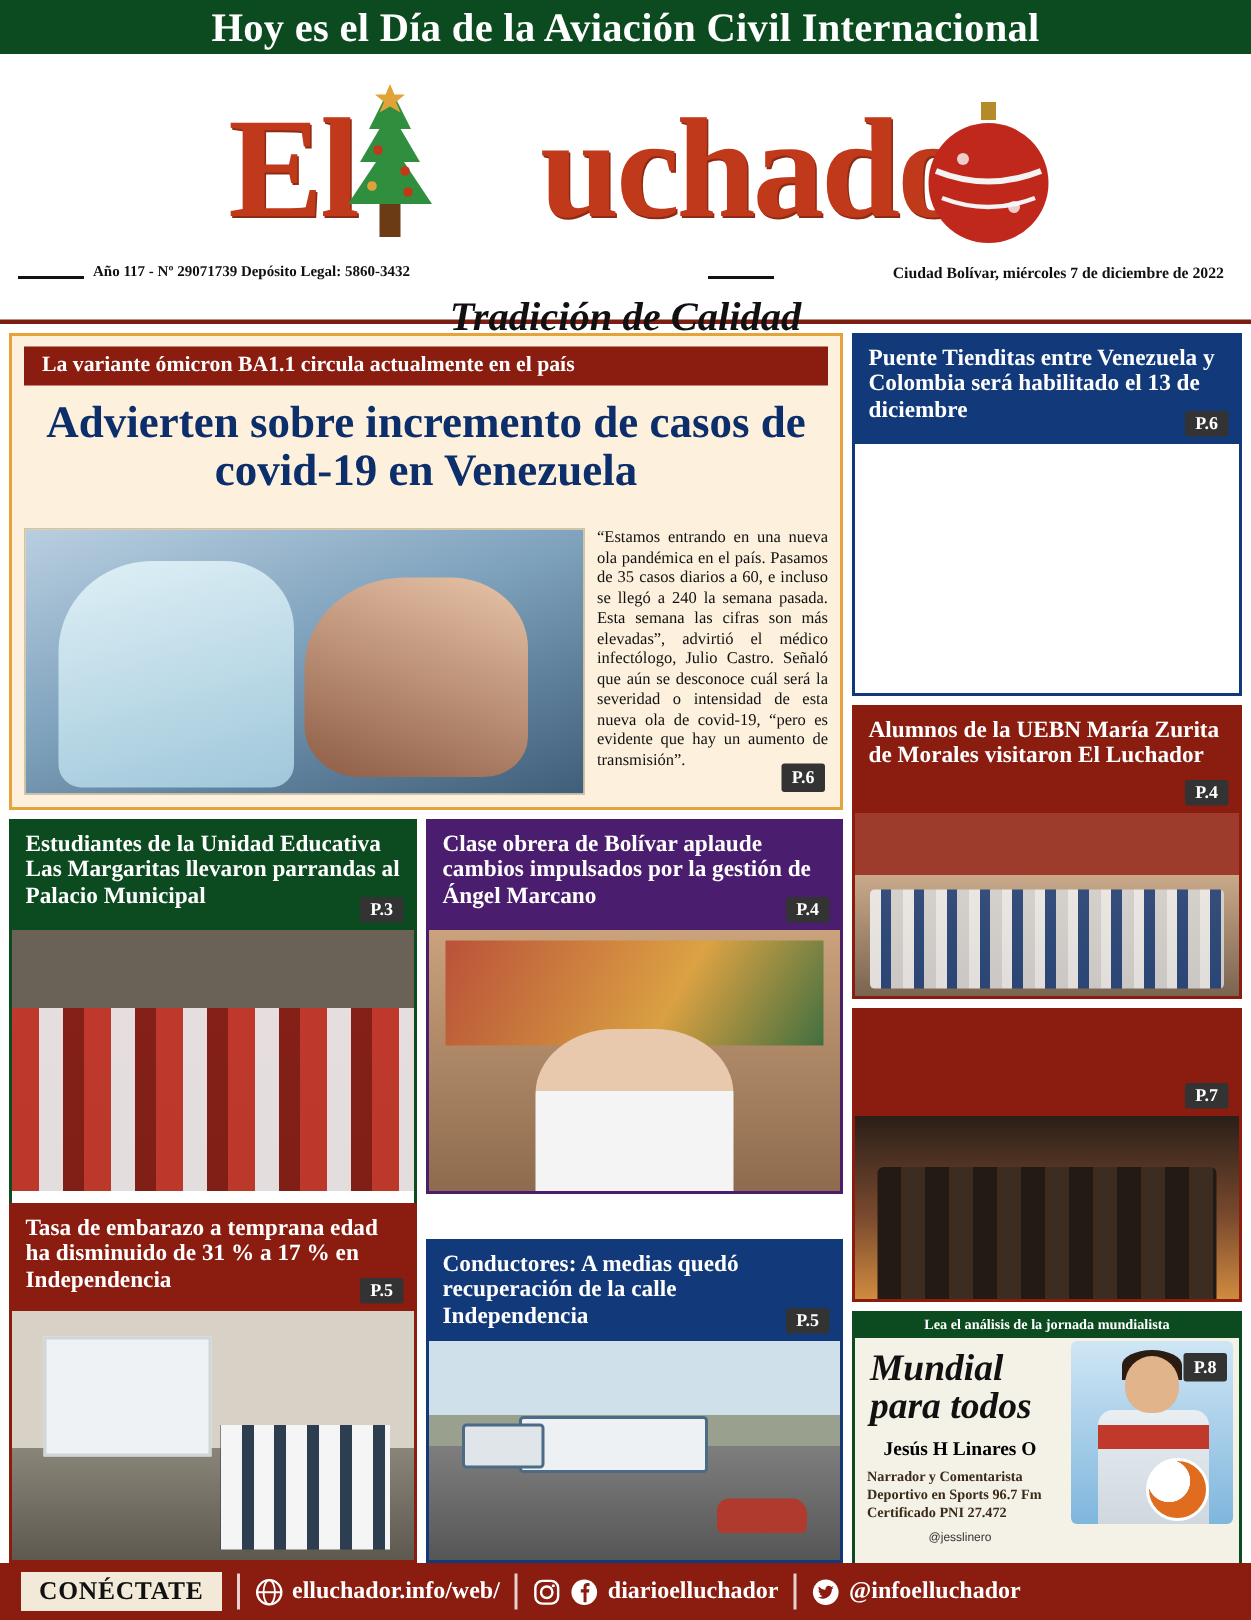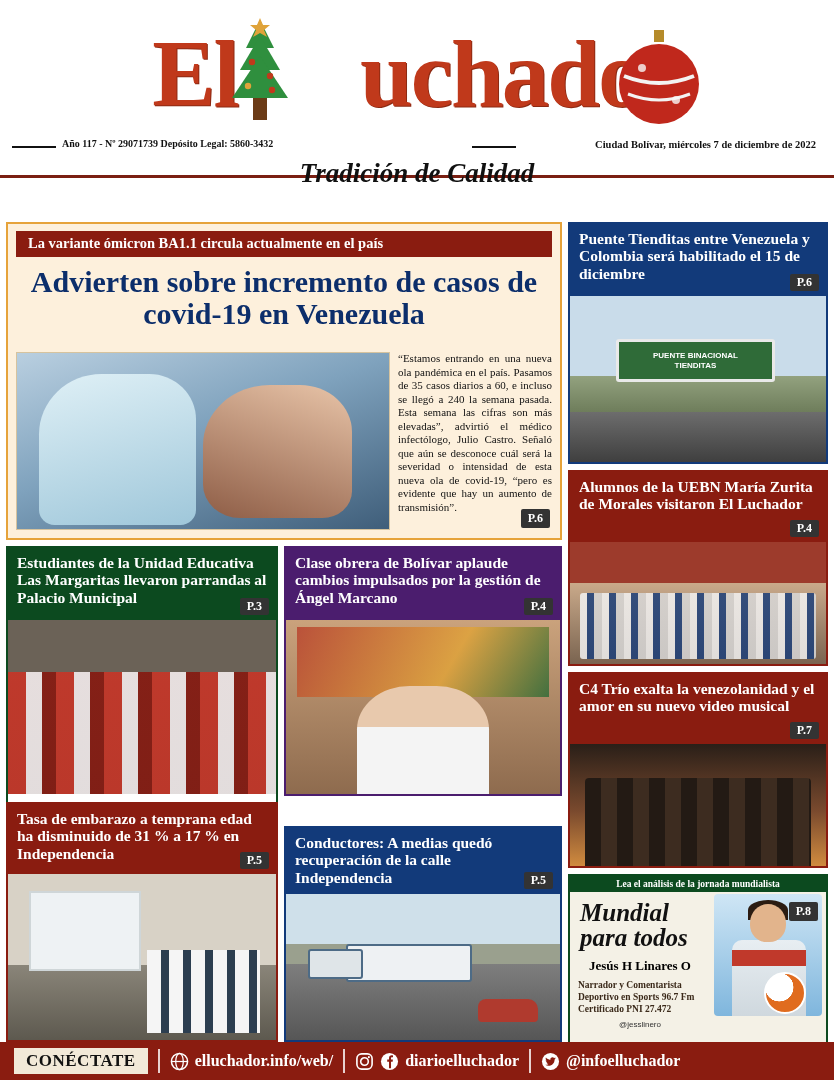--- a/index.html
+++ b/index.html
@@ -216,20 +216,23 @@
   .ad-photo .body{position:absolute;left:18px;top:46px;width:74px;height:76px;background:linear-gradient(180deg,#e8eef2,#cfd8de);border-radius:10px 10px 0 0;}
   .ad-photo .stripe{position:absolute;left:18px;top:56px;width:74px;height:16px;background:#c0392b;}
   .ad-photo .ballimg{position:absolute;left:50px;bottom:2px;width:42px;height:42px;border-radius:50%;
      background:radial-gradient(circle at 35% 35%,#fff 0 40%,#e06c1f 41% 100%);border:2px solid #fff;}
 </style>
 </head>
 <body>
 
 <div class="page">
 
+  <div class="topbar">
+    <span>Hoy es el Día de la Aviación Civil Internacional</span>
+  </div>
 
   <div class="masthead">
     <div class="logo-wrap">
       <div class="logo-text">
         <span class="el">El</span><span>uchador</span>
       </div>
     </div>
 
     <div class="tree">
       <svg viewBox="0 0 96 108">
@@ -317,45 +320,35 @@
             <div class="car"></div>
           </div>
         </div>
       </div>
     </div>
 
     <div class="col-right">
 
       <div class="card" style="width:260px;height:242px;border:2px solid #123a7a;">
         <div class="chead hd-blue" style="height:72px;">
-          <span>Puente Tienditas entre Venezuela y Colombia será habilitado el 15 de diciembre</span>
+          <span>Puente Tienditas entre Venezuela y Colombia será habilitado el 13 de diciembre</span>
           <span class="pbadge">P.6</span>
-        </div>
-        <div class="photo ph-puente" style="height:166px;">
-          <div class="sign">
-            <div class="signtxt">
-              <span>PUENTE BINACIONAL</span>
-              <span>TIENDITAS</span>
-            </div>
-          </div>
-          <div class="road"></div>
         </div>
       </div>
 
       <div class="card" style="margin-top:6px;width:260px;height:196px;border:2px solid #8a1c10;">
         <div class="chead hd-maroon" style="height:70px;">
           <span>Alumnos de la UEBN María Zurita de Morales visitaron El Luchador</span>
           <span class="pbadge">P.4</span>
         </div>
         <div class="photo ph-uebn" style="height:122px;"></div>
       </div>
 
       <div class="card" style="margin-top:6px;width:260px;height:196px;border:2px solid #8a1c10;">
         <div class="chead hd-maroon" style="height:70px;">
-          <span>C4 Trío exalta la venezolanidad y el amor en su nuevo video musical</span>
           <span class="pbadge">P.7</span>
         </div>
         <div class="photo ph-c4" style="height:122px;"></div>
       </div>
 
       <div class="ad" style="margin-top:6px;width:260px;height:170px;">
         <div class="ad-top">Lea el análisis de la jornada mundialista</div>
         <div class="ad-photo">
           <div class="body"></div>
           <div class="stripe"></div>

